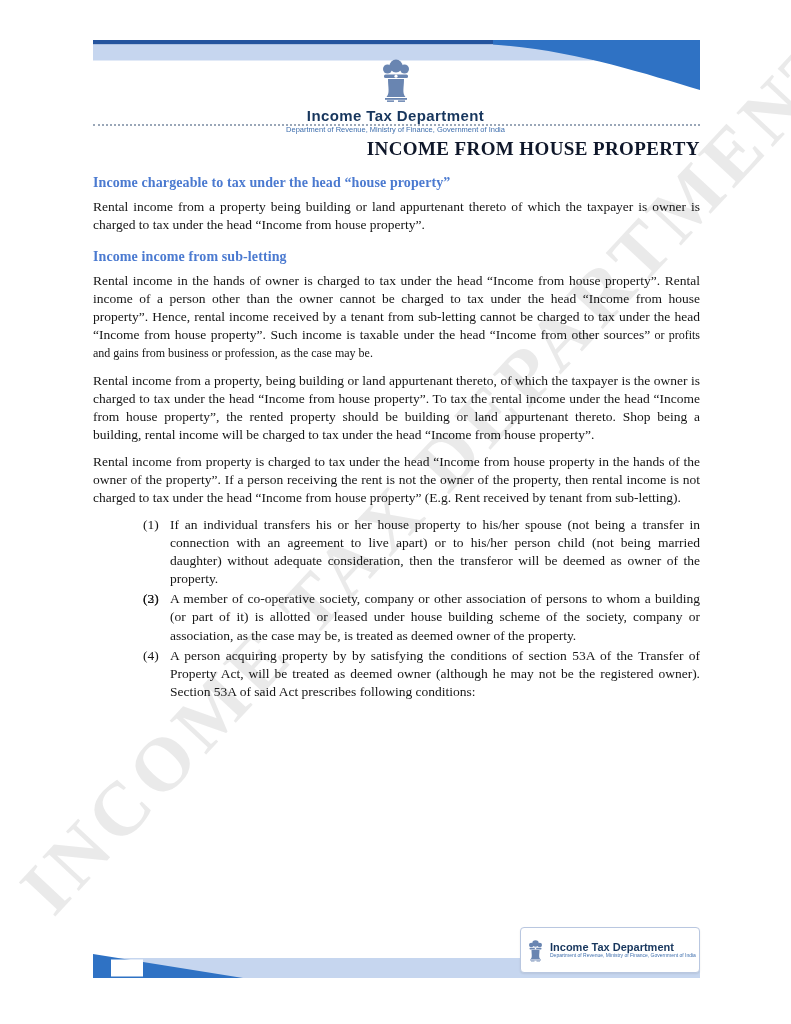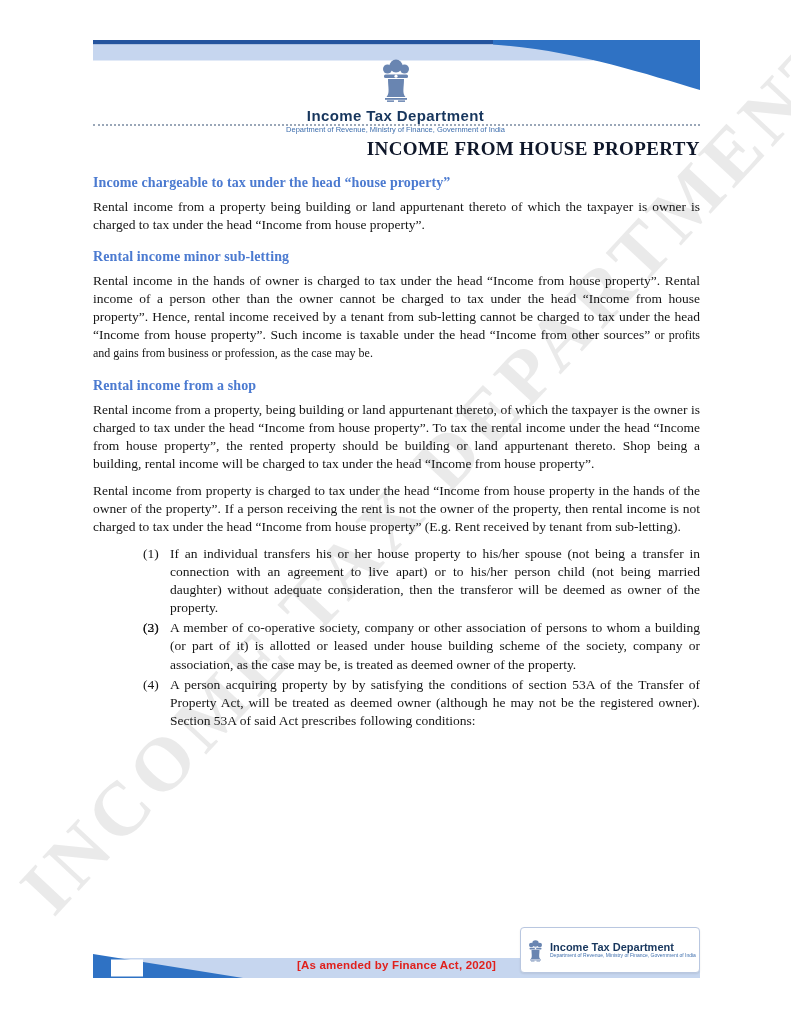--- a/index.html
+++ b/index.html
@@ -100,24 +100,23 @@
     <div class="org-subtitle">Department of Revenue, Ministry of Finance, Government of India</div>
   </div>
 
   <div class="content">
     <div class="dotted-divider"></div>
     <h1 class="doc-title">INCOME FROM HOUSE PROPERTY</h1>
 
     <h2 class="sec-heading">Income chargeable to tax under the head “house property”</h2>
     <p class="body-para">Rental income from a property being building or land appurtenant thereto of which the taxpayer is owner is charged to tax under the head “Income from house property”.</p>
 
-    <h2 class="sec-heading">Rental income minor sub-letting</h2>
+    <h2 class="sec-heading">Income income from sub-letting</h2>
     <p class="body-para"><span>Rental income in the hands of owner is charged to tax under the head “Income from house property”. Rental income of a person other than the owner cannot be charged to tax under the head “Income from house property”. Hence, rental income received by a tenant from sub-letting cannot be charged to tax under the head “Income from house property”. Such income is taxable under the head “Income from other sources”</span><span class="small-tail"> or profits and gains from business or profession, as the case may be.</span></p>
 
-    <h2 class="sec-heading">Rental income from a shop</h2>
     <p class="body-para">Rental income from a property, being building or land appurtenant thereto, of which the taxpayer is the owner is charged to tax under the head “Income from house property”. To tax the rental income under the head “Income from house property”, the rented property should be building or land appurtenant thereto. Shop being a building, rental income will be charged to tax under the head “Income from house property”.</p>
 
     <p class="body-para">Rental income from property is charged to tax under the head “Income from house property in the hands of the owner of the property”. If a person receiving the rent is not the owner of the property, then rental income is not charged to tax under the head “Income from house property” (E.g. Rent received by tenant from sub-letting).</p>
 
     <div class="deemed-list">
       <div class="list-item">
         <span class="num">(1)</span><span>If an individual transfers his or her house property to his/her spouse (not being a transfer in connection with an agreement to live apart) or to his/her person child (not being married daughter) without adequate consideration, then the transferor will be deemed as owner of the property.</span>
       </div>
       <div class="list-item">
         <span class="num">(2)</span>
@@ -129,21 +128,20 @@
         <span class="num">(4)</span><span>A person acquiring property by by satisfying the conditions of section 53A of the Transfer of Property Act, will be treated as deemed owner (although he may not be the registered owner). Section 53A of said Act prescribes following conditions:</span>
       </div>
     </div>
   </div>
 
   <svg class="footer-graphic" width="607" height="30" viewBox="0 0 607 30">
     <rect x="0" y="8" width="607" height="20" fill="#c6d6ef"></rect>
     <path d="M0,4 L150,28 L0,28 Z" fill="#2f72c4"></path>
     <rect x="18" y="9.5" width="32" height="17" fill="#ffffff"></rect>
   </svg>
-  <div class="amendment-note">[As amended by Finance Act, 2020]</div>
 
   <div class="footer-badge">
     <svg width="17" height="35" viewBox="0 0 34 44" style="flex:none;">
       <g fill="#5d7bab" opacity="0.92">
         <circle cx="17" cy="8" r="6.5"></circle>
         <circle cx="8.5" cy="11" r="4.5"></circle>
         <circle cx="25.5" cy="11" r="4.5"></circle>
         <rect x="5" y="16.5" width="24" height="3.5" rx="1.5"></rect>
         <path d="M9,21 C9,30 11,35 7.5,39 L26.5,39 C23,35 25,30 25,21 Z"></path>
         <rect x="6" y="40" width="22" height="1.8"></rect>

